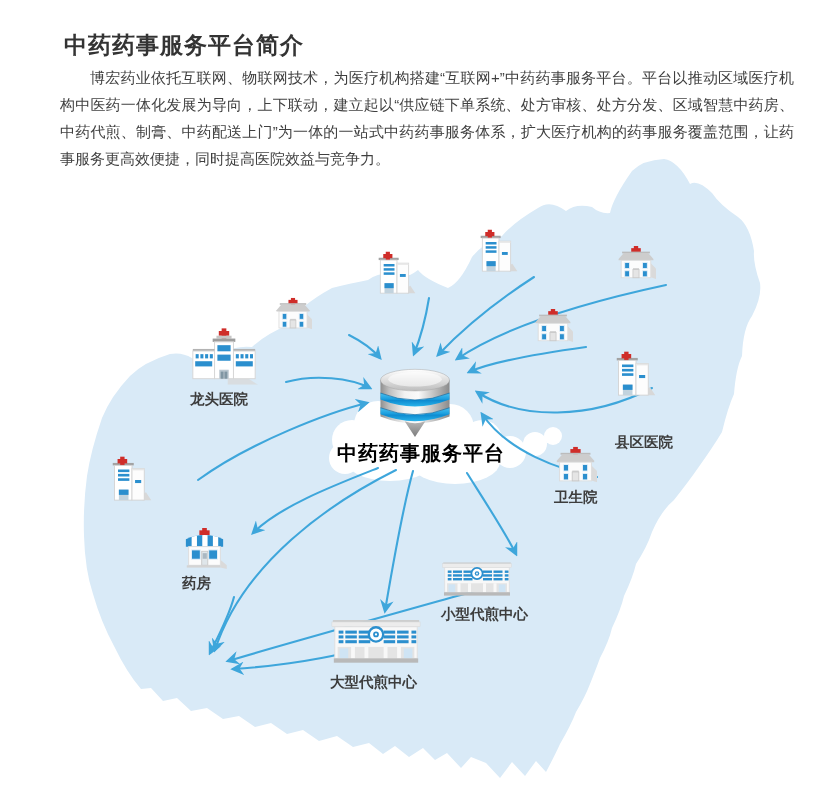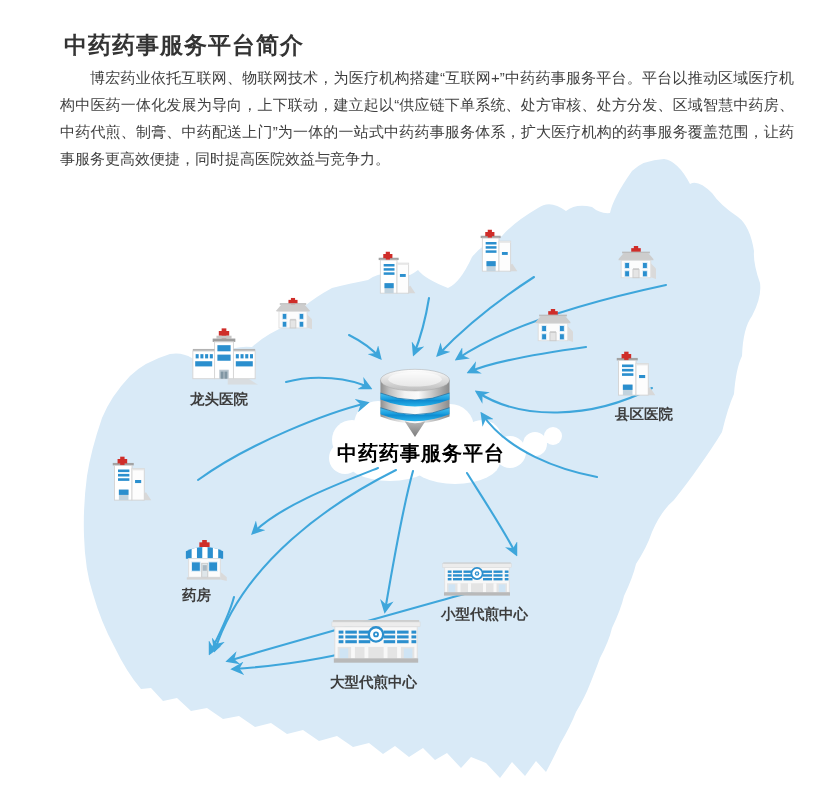--- a/index.html
+++ b/index.html
@@ -267,27 +267,33 @@
         <use href="#sym-clinic"></use>
       </svg>
   </div>
 
   <div class="node" style="left:190px;top:328px;">
     <svg width="68" height="57" viewBox="0 0 72 60">
         <use href="#sym-hospital"></use>
       </svg>
     <span class="node-label">龙头医院</span>
   </div>
-  <div class="node" style="left:615px;top:350px;">
+  <div class="node" style="left:615px;top:350px;gap:28px;">
     <svg width="42" height="50" viewBox="0 0 48 54">
         <use href="#sym-clinic"></use>
       </svg>
     <span class="node-label">县区医院</span>
   </div>
-  <div class="node" style="left:182px;top:540px;">
+  <div class="node" style="left:554px;top:446px;">
+    <svg width="43" height="37" viewBox="0 0 46 38">
+        <use href="#sym-house"></use>
+      </svg>
+    <span class="node-label">卫生院</span>
+  </div>
+  <div class="node" style="left:182px;top:528px;">
     <svg width="45" height="41" viewBox="0 0 48 44">
         <use href="#sym-pharmacy"></use>
       </svg>
     <span class="node-label">药房</span>
   </div>
   <div class="node" style="left:441px;top:562px;">
     <svg width="72" height="38" viewBox="0 0 96 50">
         <use href="#sym-factory"></use>
       </svg>
     <span class="node-label">小型代煎中心</span>

